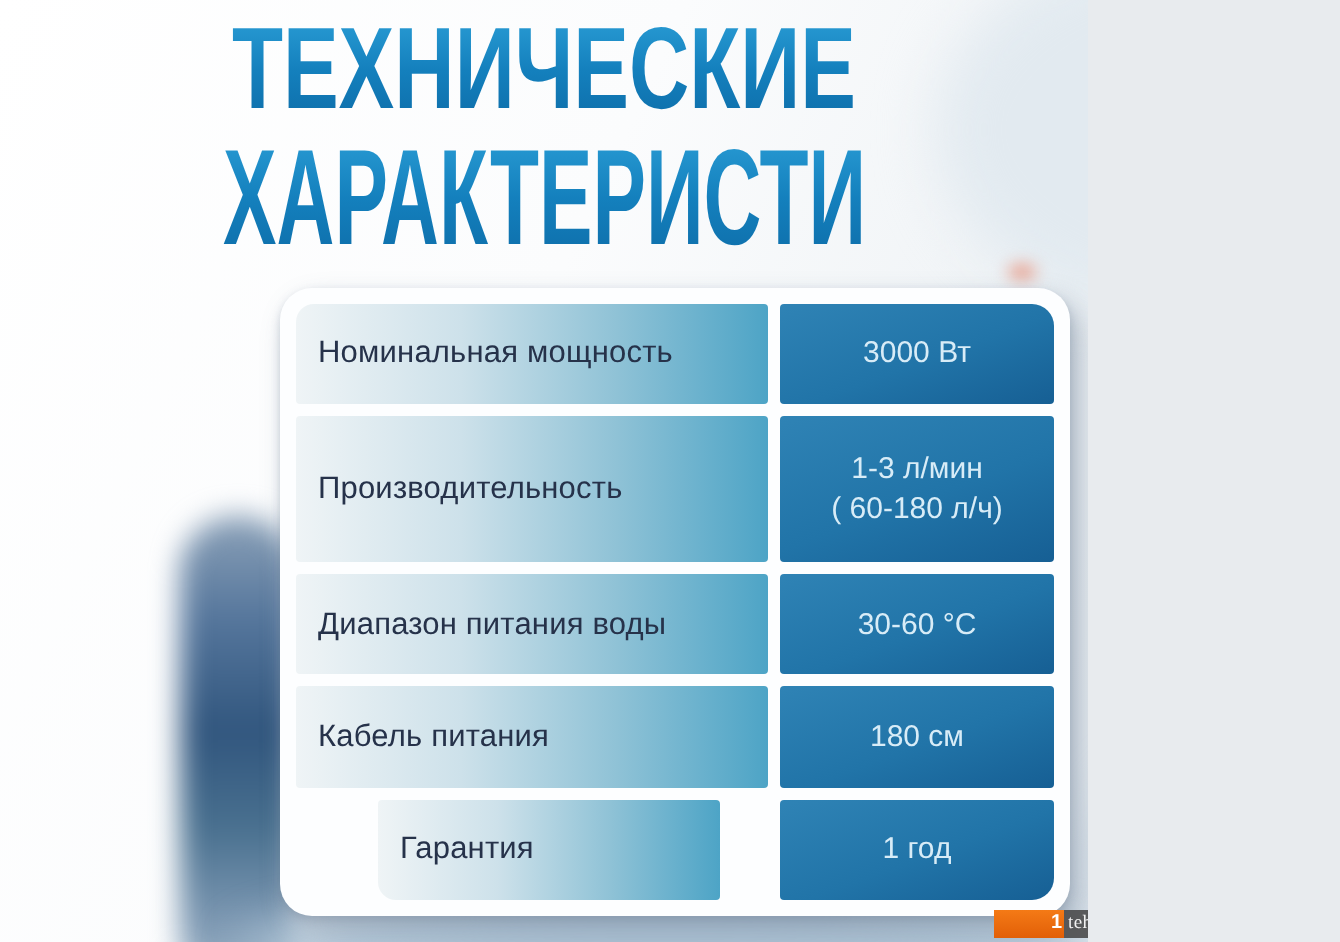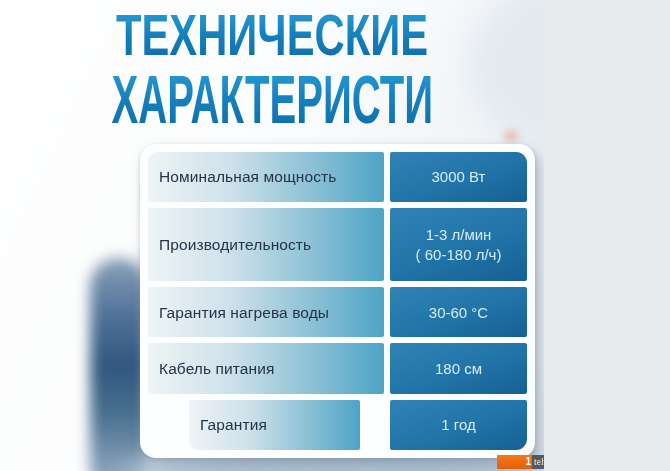--- a/index.html
+++ b/index.html
@@ -102,21 +102,21 @@
           <span class="txt">Производительность</span>
         </div>
         <div class="cell-value">
           <span class="txt">1-3 л/мин
 ( 60-180 л/ч)</span>
         </div>
       </div>
 
       <div class="row">
         <div class="cell-label">
-          <span class="txt">Гарантия нагрева воды</span>
+          <span class="txt">Диапазон питания воды</span>
         </div>
         <div class="cell-value">
           <span class="txt">30-60 °C</span>
         </div>
       </div>
 
 
       <div class="row">
         <div class="cell-label">
           <span class="txt">Кабель питания</span>

